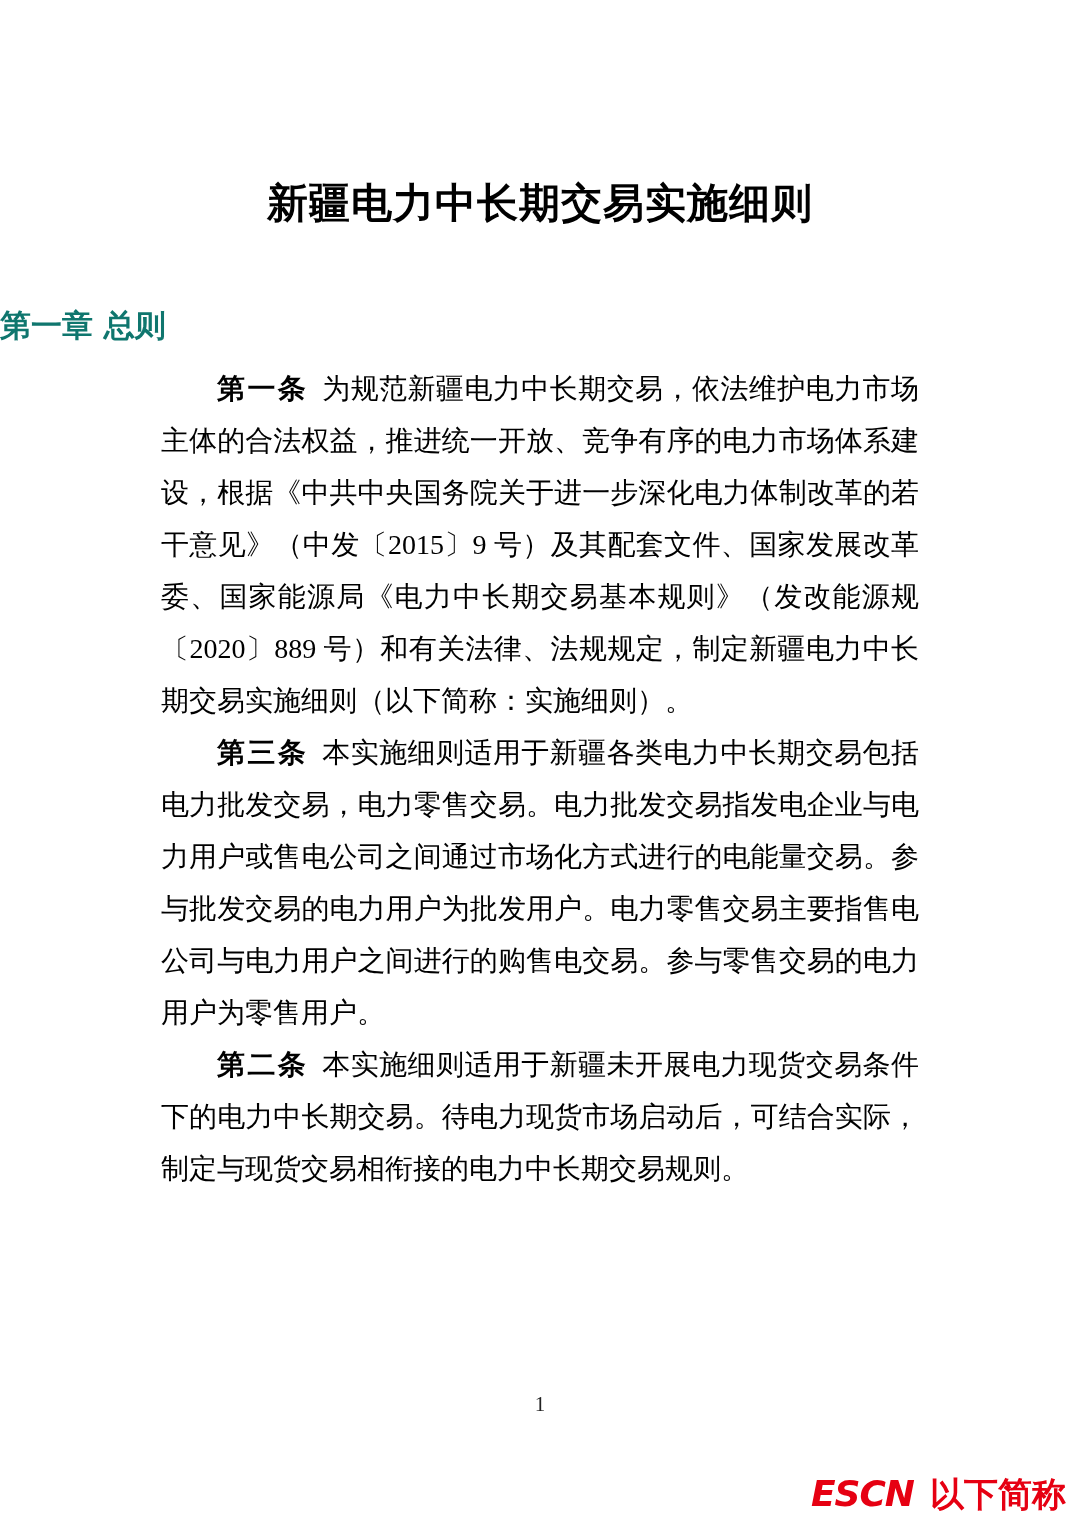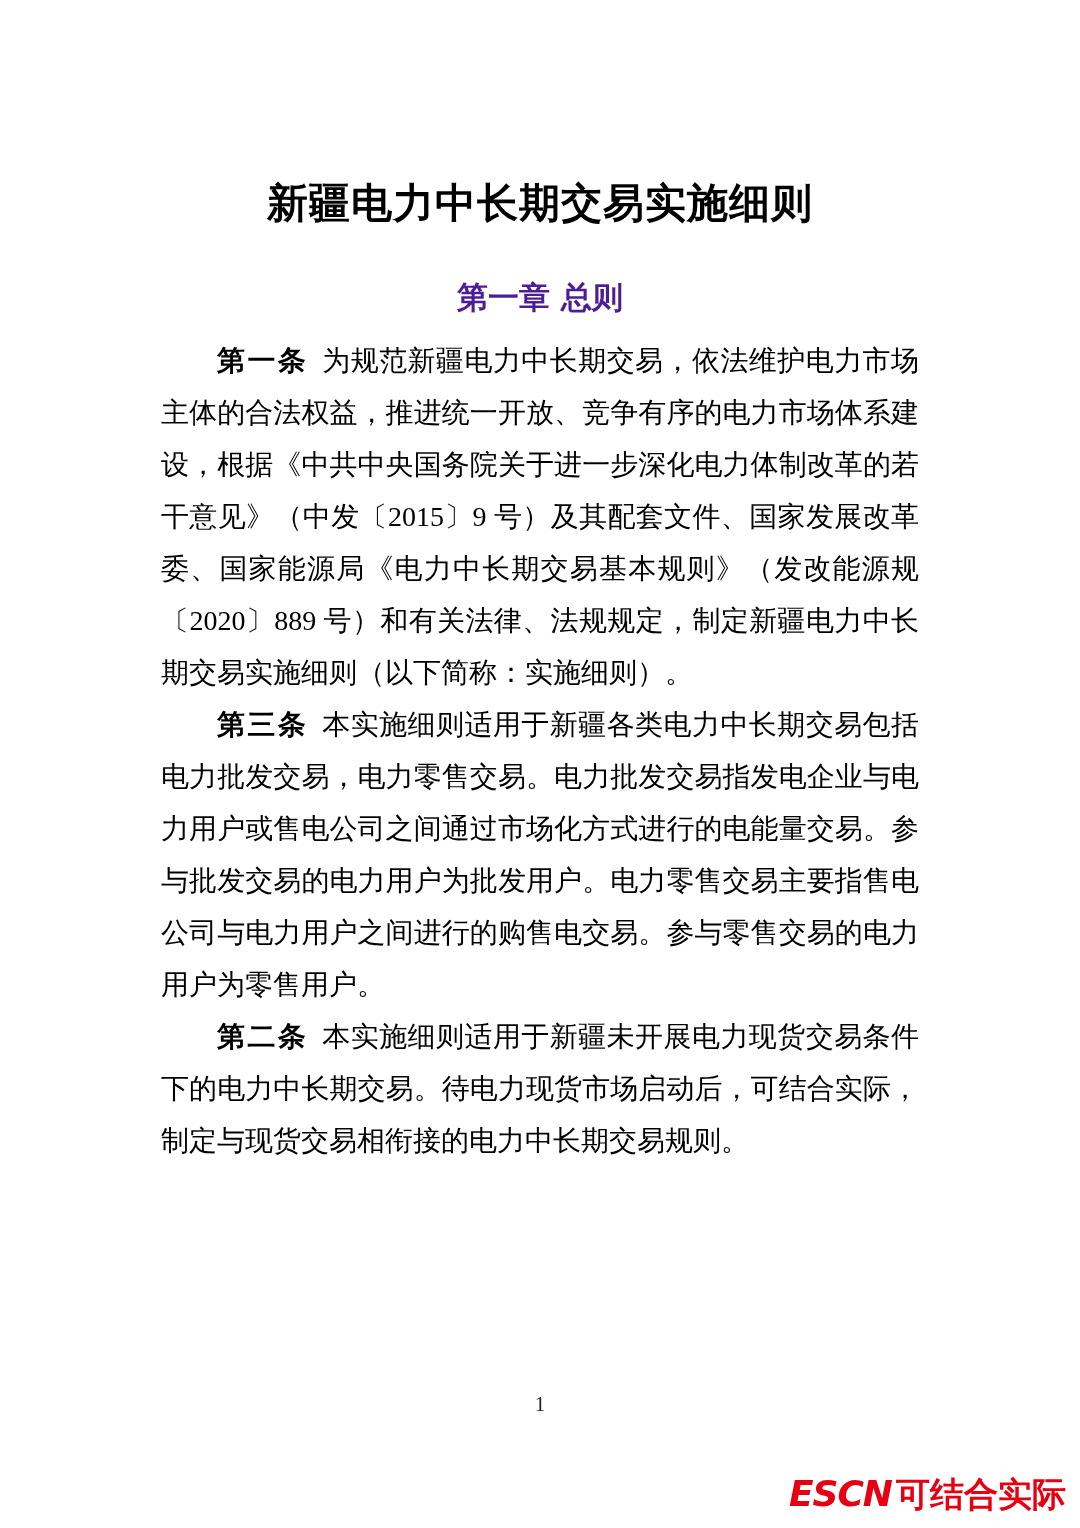--- a/index.html
+++ b/index.html
@@ -21,25 +21,25 @@
   .doc-title {
     padding-top: 176px;
     text-align: center;
     font-size: 41px;
     font-weight: 700;
     letter-spacing: 1px;
     color: #000000;
     font-family: "Liberation Serif", "DejaVu Serif", serif;
   }
   .chapter-heading {
-    margin-top: 46px;
-    text-align: center;
+    margin-top: 74px;
+    text-align: left;
     font-size: 31px;
     font-weight: 700;
-    color: #4c1d95;
+    color: #0f766e;
     font-family: "DejaVu Sans", "Liberation Sans", sans-serif;
   }
   .doc-body {
     margin: 16px auto 0 auto;
     width: 758px;
     font-size: 28px;
     line-height: 52px;
     text-align: justify;
     text-justify: inter-ideograph;
     color: #000000;
@@ -70,21 +70,21 @@
     align-items: baseline;
     white-space: nowrap;
   }
   .escn-latin {
     font-family: "DejaVu Sans", "Liberation Sans", sans-serif;
     font-weight: 900;
     font-style: italic;
     font-size: 36px;
     letter-spacing: -1px;
     color: #e60012;
-    margin-right: 4px;
+    margin-right: 16px;
   }
   .escn-chinese {
     font-family: "DejaVu Sans", "Liberation Sans", sans-serif;
     font-weight: 900;
     font-size: 34px;
     color: #e60012;
     letter-spacing: 0px;
   }
 </style>
 </head>
@@ -104,16 +104,16 @@
 
     <p class="article"><span class="article-num">第二条</span><span>本实施细则适用于新疆未开展电力现货交易条件下的电力中长期交易。待电力现货市场启动后，可结合实际，制定与现货交易相衔接的电力中长期交易规则。</span></p>
 
 
   </div>
 
   <div class="page-number">1</div>
 
   <div class="escn-logo">
     <span class="escn-latin">ESCN</span>
-    <span class="escn-chinese">可结合实际</span>
+    <span class="escn-chinese">以下简称</span>
   </div>
 
 </div>
 
 </body></html>

